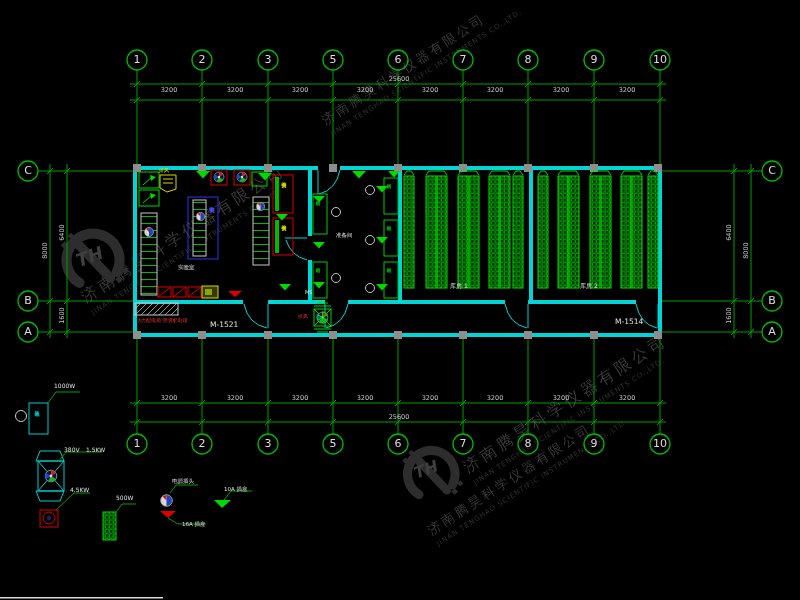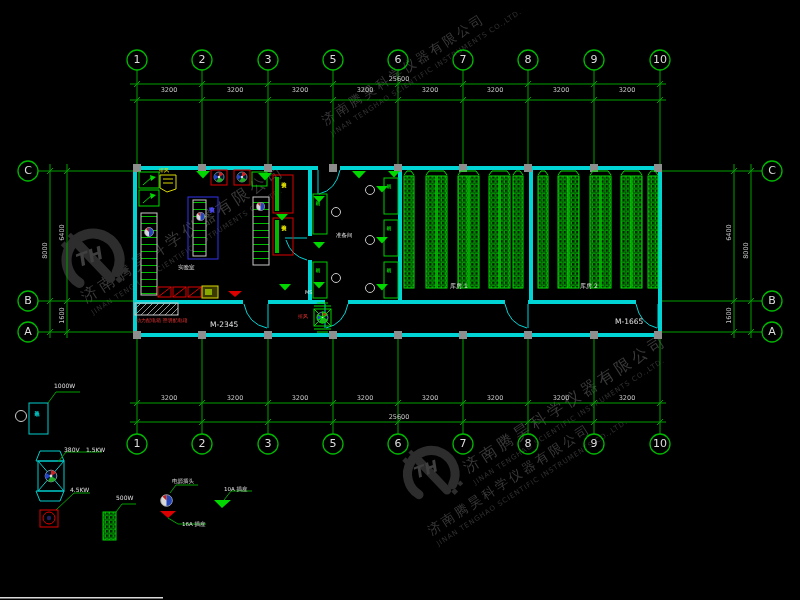--- a/index.html
+++ b/index.html
@@ -339,22 +339,22 @@
   <div class="lbl ctr" style="left:612px;top:395px;">3200</div>
   <div class="lbl ctr" style="left:384px;top:414px;">25600</div>
 
   <div class="lbl r90" style="left:31px;top:247px;">8000</div>
   <div class="lbl r90" style="left:48px;top:229px;">6400</div>
   <div class="lbl r90" style="left:48px;top:312px;">1600</div>
   <div class="lbl r90" style="left:715px;top:229px;">6400</div>
   <div class="lbl r90" style="left:732px;top:247px;">8000</div>
   <div class="lbl r90" style="left:715px;top:312px;">1600</div>
 
-  <div class="lbl wht" style="left:210px;top:321px;font-size:7.5px;">M-2345</div>
-  <div class="lbl wht" style="left:615px;top:318px;font-size:7.5px;">M-1665</div>
+  <div class="lbl wht" style="left:210px;top:321px;font-size:7.5px;">M-1521</div>
+  <div class="lbl wht" style="left:615px;top:318px;font-size:7.5px;">M-1514</div>
   <div class="lbl wht" style="left:178px;top:264px;font-size:5.5px;">实验室</div>
   <div class="lbl wht" style="left:336px;top:232px;font-size:5.5px;">准备间</div>
   <div class="lbl wht" style="left:450px;top:283px;font-size:6px;">库房 1</div>
   <div class="lbl wht" style="left:580px;top:283px;font-size:6px;">库房 2</div>
   <div class="lbl vt blu" style="left:209px;top:202px;height:54px;font-size:5.5px;">中央实验台</div>
   <div class="lbl vt yel" style="left:281px;top:178px;height:32px;font-size:5px;">中央实验台</div>
   <div class="lbl vt yel" style="left:281px;top:221px;height:32px;font-size:5px;">中央实验台</div>
   <div class="lbl vt grn" style="left:315px;top:197px;height:34px;font-size:4.5px;">试剂柜</div>
   <div class="lbl vt grn" style="left:315px;top:264px;height:32px;font-size:4.5px;">试剂柜</div>
   <div class="lbl vt grn" style="left:386px;top:180px;height:32px;font-size:4.5px;">试剂柜</div>

